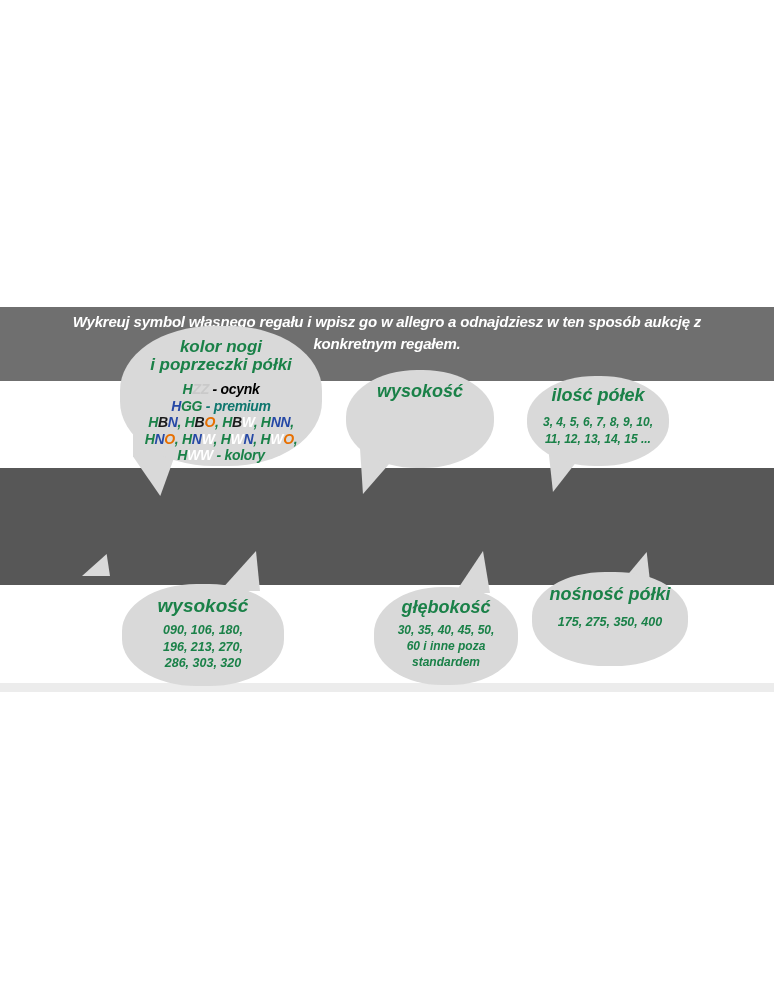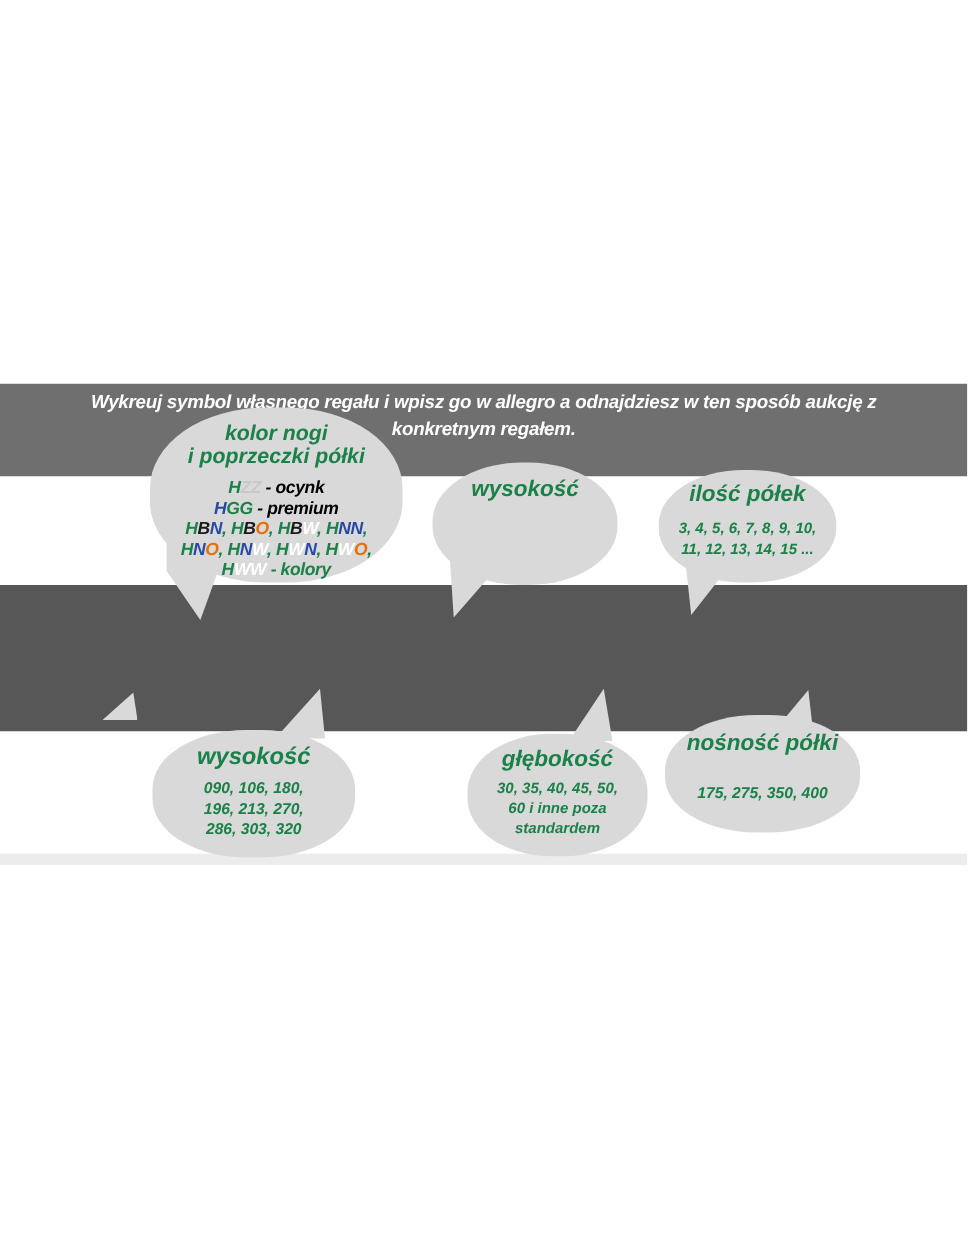--- a/index.html
+++ b/index.html
@@ -50,21 +50,21 @@
   .b-helios{left:33px;top:566px;width:88px;height:54px;border-radius:48%;justify-content:center;}
   .b-helios .title{font-size:19px;letter-spacing:0.5px;}
   .b-wys{left:122px;top:584px;width:162px;height:102px;border-radius:46%;padding-top:11px;}
   .b-wys .title{font-size:19px;line-height:21px;}
   .b-wys .nums{margin-top:6px;font-size:12.5px;line-height:16.5px;}
   .b-gleb{left:374px;top:587px;width:144px;height:98px;border-radius:47%;padding-top:10px;}
   .b-gleb .title{font-size:18px;line-height:20px;}
   .b-gleb .nums{margin-top:5px;font-size:12px;line-height:16px;}
   .b-nosn{left:532px;top:572px;width:156px;height:94px;border-radius:47%;padding-top:12px;}
   .b-nosn .title{font-size:18px;line-height:20px;}
-  .b-nosn .nums{margin-top:22px;font-size:12.5px;line-height:16px;}
+  .b-nosn .nums{margin-top:10px;font-size:12.5px;line-height:16px;}
 </style>
 </head>
 <body>
 
 <div class="canvas">
 
   <div class="banner">
     <div class="bline">Wykreuj symbol własnego regału i wpisz go w allegro a odnajdziesz w ten sposób aukcję z</div>
     <div class="bline">konkretnym regałem.</div>
   </div>
@@ -80,21 +80,21 @@
   <div class="tail tail-wys"></div>
   <div class="tail tail-gleb"></div>
   <div class="tail tail-nosn"></div>
 
 
   <div class="bubble b-kolor">
     <div class="title">kolor nogi</div>
     <div class="title">i poprzeczki półki</div>
     <div class="codes">
       <div><span style="color: rgb(26, 129, 72);">H</span><span style="color: rgb(201, 201, 201);">ZZ</span><span style="color: #000000;"> - ocynk</span></div>
-      <div><span style="color: rgb(38, 73, 166);">H</span><span style="color: rgb(26, 129, 72);">GG</span><span style="color: #000000;"> - premium</span></div>
+      <div><span style="color: rgb(38, 73, 166);">H</span><span style="color: rgb(26, 129, 72);">GG</span><span style="color: #0f766e;"> - premium</span></div>
       <div><span style="color: rgb(26, 129, 72);">H</span><span style="color: rgb(26, 26, 26);">B</span><span style="color: rgb(38, 73, 166);">N</span><span style="color: rgb(26, 129, 72);">, </span><span style="color: rgb(26, 129, 72);">H</span><span style="color: rgb(26, 26, 26);">B</span><span style="color: rgb(231, 111, 0);">O</span><span style="color: rgb(26, 129, 72);">, </span><span style="color: rgb(26, 129, 72);">H</span><span style="color: rgb(26, 26, 26);">B</span><span style="color: rgb(255, 255, 255);">W</span><span style="color: rgb(26, 129, 72);">, </span><span style="color: rgb(26, 129, 72);">H</span><span style="color: rgb(38, 73, 166);">NN</span><span style="color: rgb(26, 129, 72);">,</span></div>
       <div><span style="color: rgb(26, 129, 72);">H</span><span style="color: rgb(38, 73, 166);">N</span><span style="color: rgb(231, 111, 0);">O</span><span style="color: rgb(26, 129, 72);">, </span><span style="color: rgb(26, 129, 72);">H</span><span style="color: rgb(38, 73, 166);">N</span><span style="color: rgb(255, 255, 255);">W</span><span style="color: rgb(26, 129, 72);">, </span><span style="color: rgb(26, 129, 72);">H</span><span style="color: rgb(255, 255, 255);">W</span><span style="color: rgb(38, 73, 166);">N</span><span style="color: rgb(26, 129, 72);">, </span><span style="color: rgb(26, 129, 72);">H</span><span style="color: rgb(255, 255, 255);">W</span><span style="color: rgb(231, 111, 0);">O</span><span style="color: rgb(26, 129, 72);">,</span></div>
       <div><span style="color: rgb(26, 129, 72);">H</span><span style="color: rgb(255, 255, 255);">WW</span><span style="color: rgb(26, 129, 72);"> - kolory</span></div>
     </div>
   </div>
 
   <div class="bubble b-szer">
     <div class="title">wysokość</div>
   </div>
 

